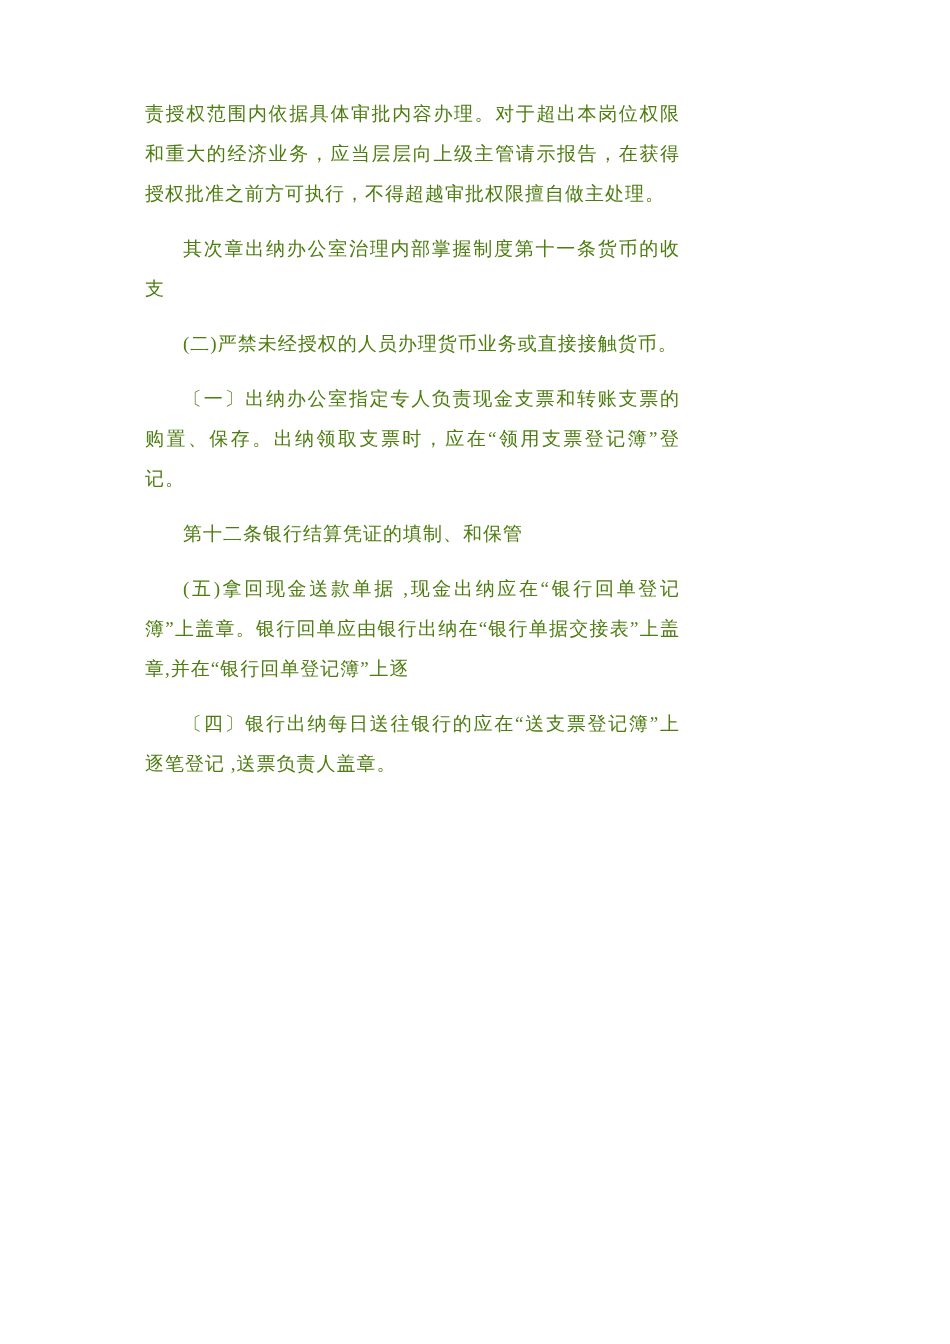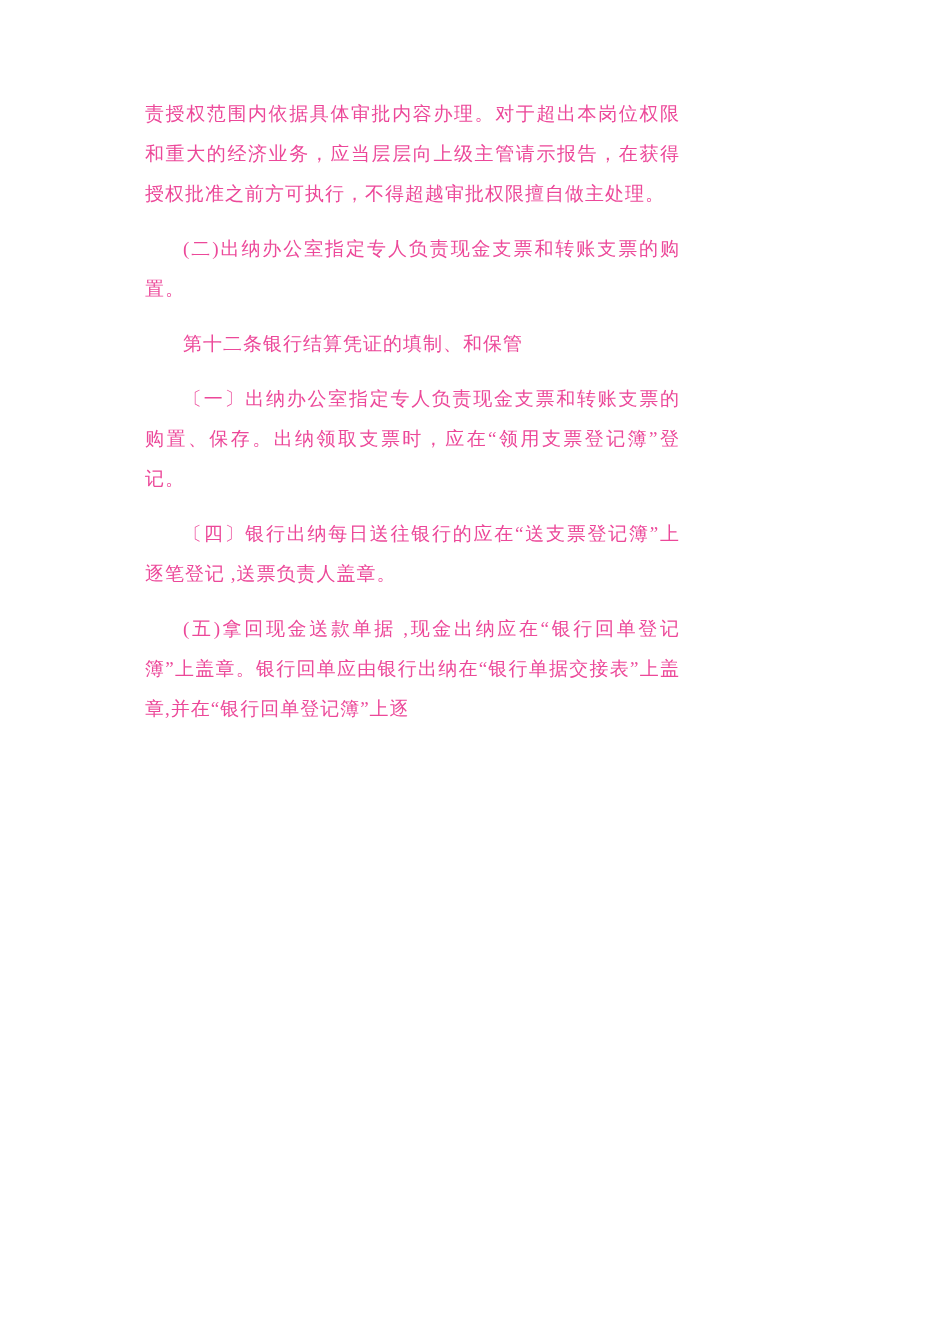--- a/index.html
+++ b/index.html
@@ -10,38 +10,39 @@
   body {
     width: 950px;
     min-height: 1344px;
     font-family: "Liberation Serif", "DejaVu Serif", serif;
   }
   .page {
     box-sizing: border-box;
     width: 820px;
     min-height: 1344px;
     background: #ffffff;
-    color: #ec4899;
+    color: #4d7c0f;
     padding: 94px 140px 80px 145px;
   }
   .page p {
     margin: 0 0 15px 0;
     font-size: 19px;
     line-height: 40px;
     letter-spacing: 1px;
     text-align: justify;
     text-indent: 2em;
   }
   .page p.continuation {
     text-indent: 0;
   }
 </style>
 </head>
 <body>
 
 <div class="page">
   <p class="continuation">责授权范围内依据具体审批内容办理。对于超出本岗位权限和重大的经济业务，应当层层向上级主管请示报告，在获得授权批准之前方可执行，不得超越审批权限擅自做主处理。</p>
-  <p>(二)出纳办公室指定专人负责现金支票和转账支票的购置。</p>
+  <p>其次章出纳办公室治理内部掌握制度第十一条货币的收支</p>
+  <p>(二)严禁未经授权的人员办理货币业务或直接接触货币。</p>
+  <p>〔一〕出纳办公室指定专人负责现金支票和转账支票的购置、保存。出纳领取支票时，应在“领用支票登记簿”登记。</p>
   <p>第十二条银行结算凭证的填制、和保管</p>
-  <p>〔一〕出纳办公室指定专人负责现金支票和转账支票的购置、保存。出纳领取支票时，应在“领用支票登记簿”登记。</p>
+  <p>(五)拿回现金送款单据 ,现金出纳应在“银行回单登记簿”上盖章。银行回单应由银行出纳在“银行单据交接表”上盖章,并在“银行回单登记簿”上逐</p>
   <p>〔四〕银行出纳每日送往银行的应在“送支票登记簿”上逐笔登记 ,送票负责人盖章。</p>
-  <p>(五)拿回现金送款单据 ,现金出纳应在“银行回单登记簿”上盖章。银行回单应由银行出纳在“银行单据交接表”上盖章,并在“银行回单登记簿”上逐</p>
 </div>
 
 </body></html>

